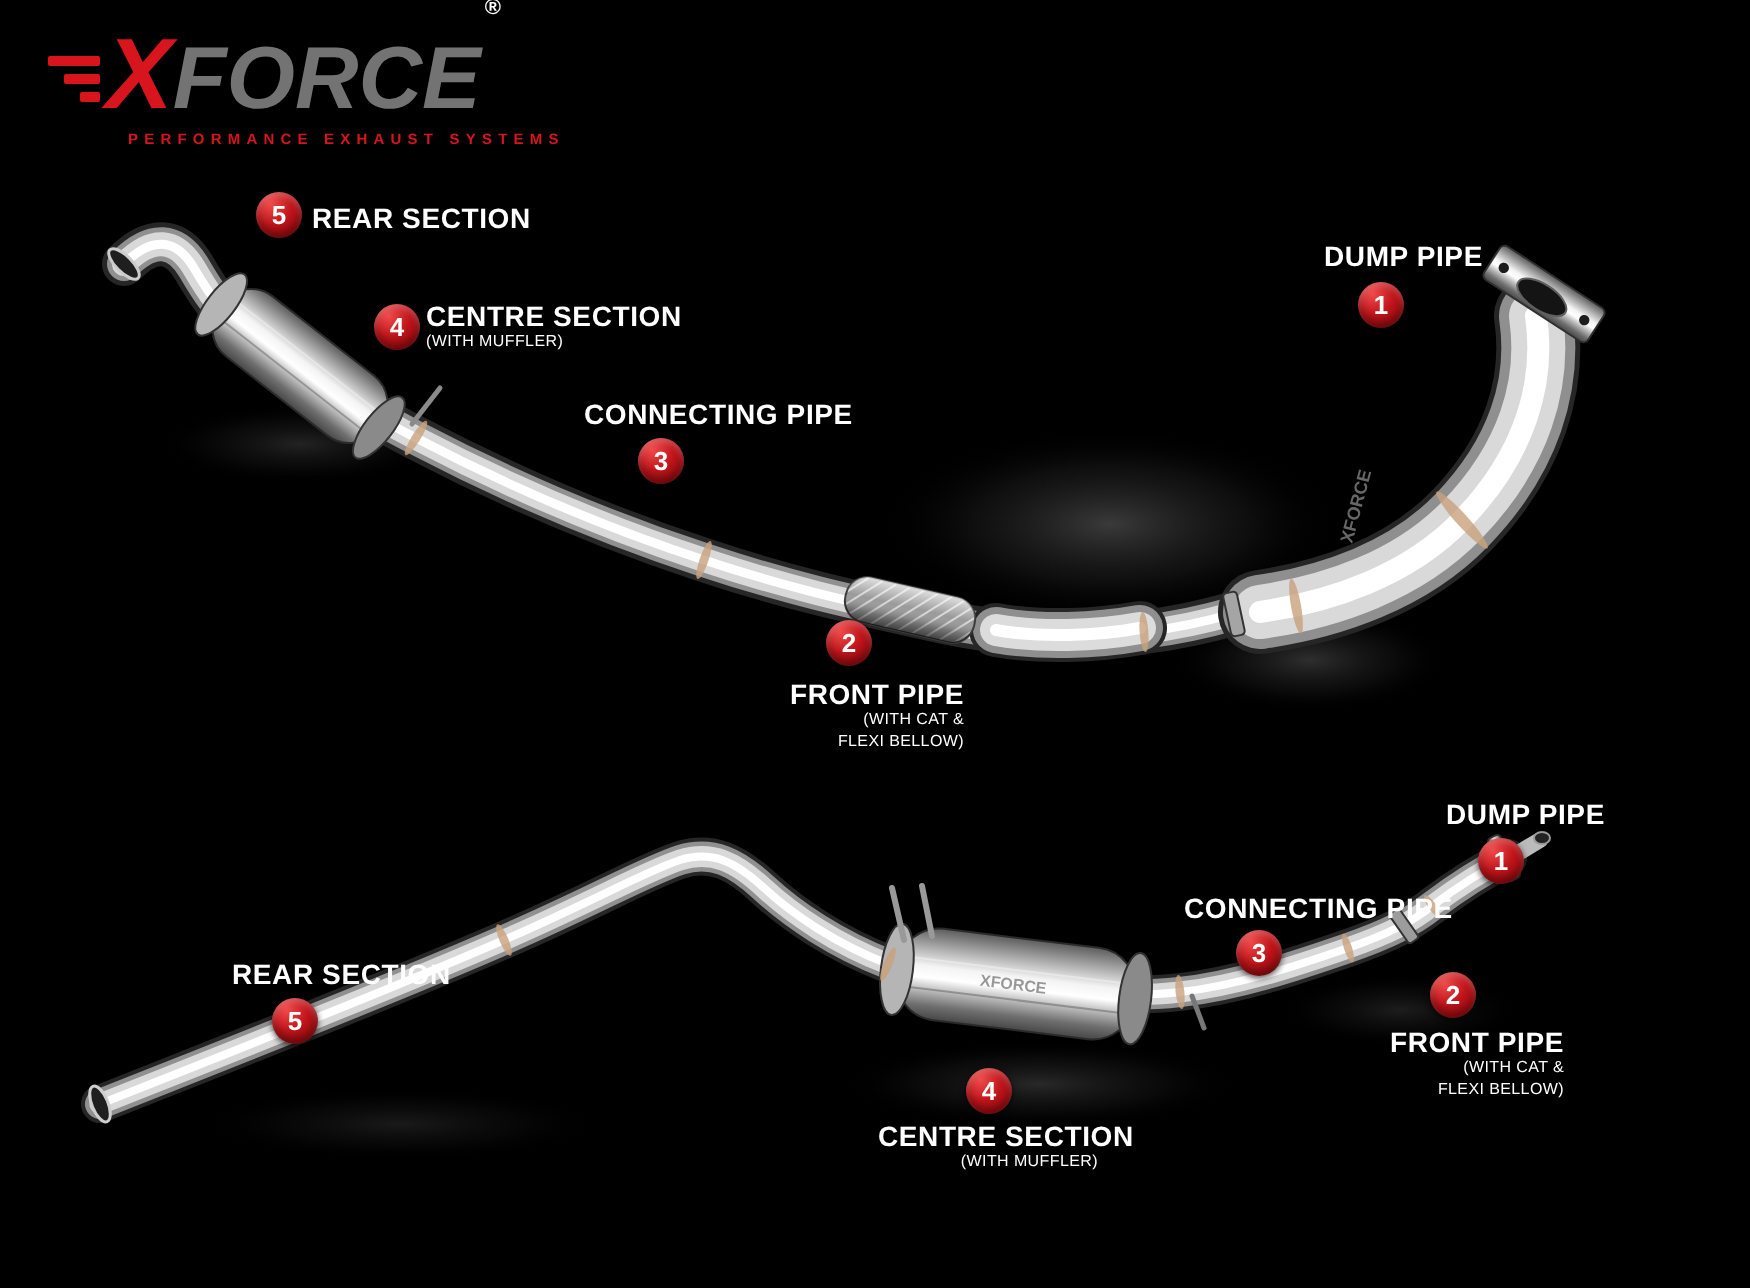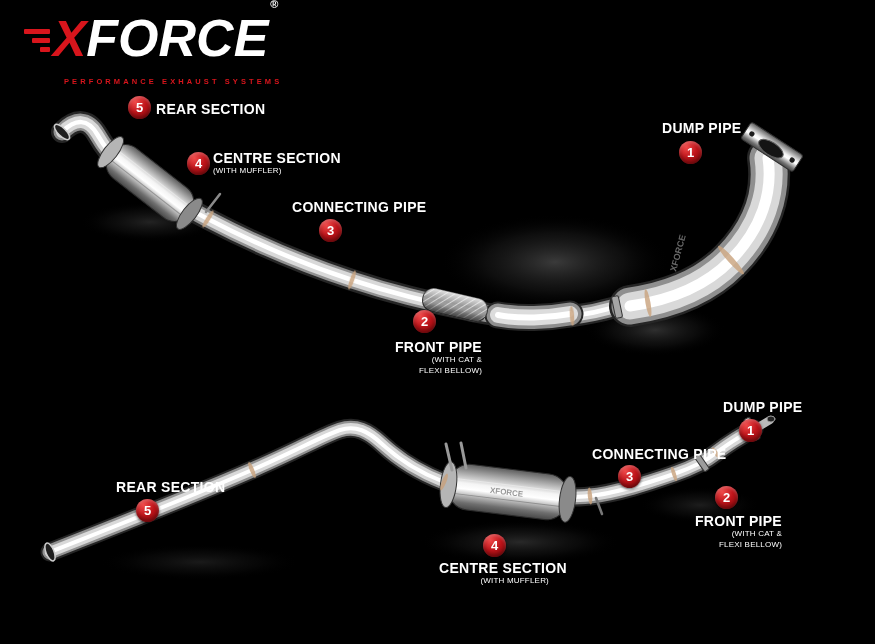--- a/index.html
+++ b/index.html
@@ -9,23 +9,23 @@
 
   
   .logo{position:absolute;left:24px;top:12px;z-index:5;}
   .logo-row{display:flex;align-items:center;}
   .speed-lines{display:flex;flex-direction:column;gap:4px;margin-right:3px;margin-top:4px;}
   .speed-lines i{display:block;height:5px;background:#d8151c;border-radius:1px;}
   .speed-lines i:nth-child(1){width:26px;}
   .speed-lines i:nth-child(2){width:18px;margin-left:8px;}
   .speed-lines i:nth-child(3){width:10px;margin-left:16px;}
   .logo-x{color:#d8151c;font-style:italic;font-weight:900;font-size:50px;line-height:1;letter-spacing:-2px;}
-  .logo-force{color:#ffffff;font-style:italic;font-weight:900;font-size:52px;line-height:1;margin-left:2px;}
+  .logo-force{color:#737373;font-style:italic;font-weight:900;font-size:44px;line-height:1;margin-left:2px;}
   .logo-reg{color:#ffffff;font-size:11px;font-weight:bold;vertical-align:top;position:relative;top:-14px;margin-left:2px;}
-  .logo-tagline{color:#d8151c;font-size:7.5px;font-weight:bold;letter-spacing:3.1px;margin-top:13px;margin-left:40px;white-space:nowrap;}
+  .logo-tagline{color:#d8151c;font-size:7.5px;font-weight:bold;letter-spacing:3.1px;margin-top:3px;margin-left:40px;white-space:nowrap;}
 
   
   .part-label{position:absolute;color:#fff;z-index:6;}
   .title{display:block;font-size:14px;font-weight:bold;letter-spacing:.3px;white-space:nowrap;color:#fff;}
   .sub{display:block;font-size:8px;font-weight:normal;letter-spacing:.2px;white-space:nowrap;color:#fff;line-height:1.35;}
   .center{text-align:right;width:110px;}
   .badge{position:absolute;width:23px;height:23px;border-radius:50%;z-index:6;
          background:radial-gradient(circle at 32% 26%, #ef4a4a 0%, #c0151b 45%, #a30d12 70%, #700a0e 100%);
          color:#fff;font-size:13px;font-weight:bold;display:flex;align-items:center;justify-content:center;
          box-shadow:inset 0 -3px 4px rgba(0,0,0,.35), inset 0 2px 3px rgba(255,255,255,.25), 0 1px 3px rgba(0,0,0,.7);}

